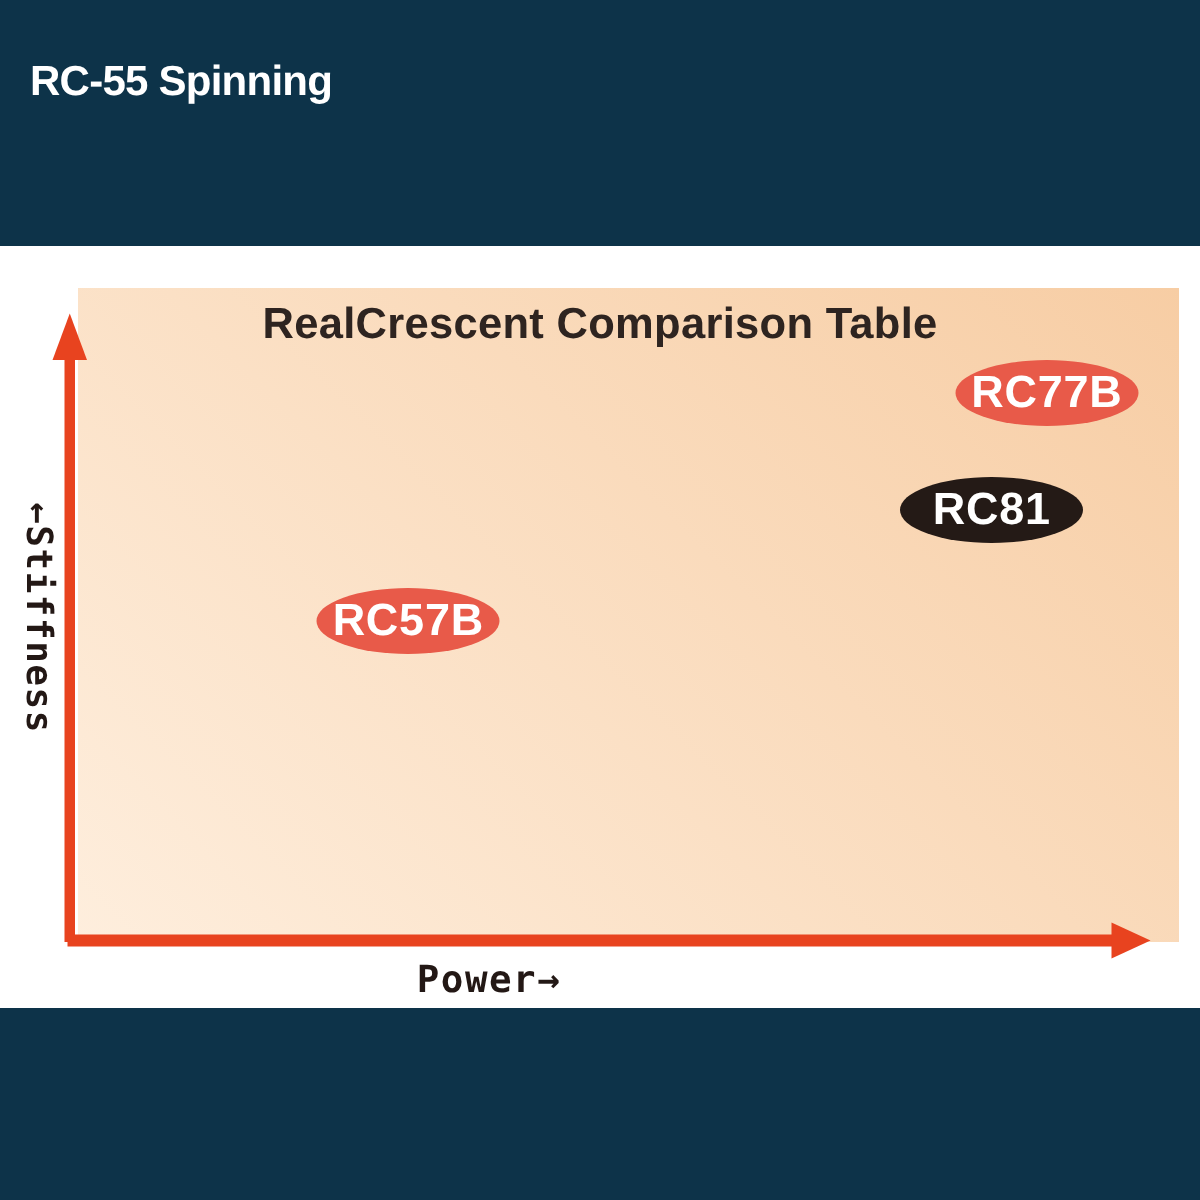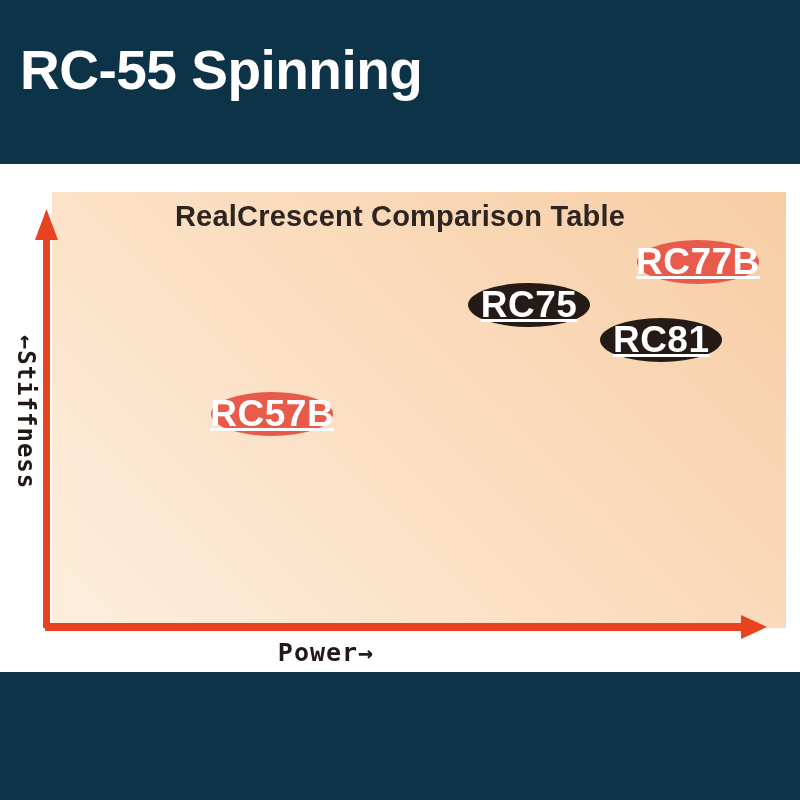--- a/index.html
+++ b/index.html
@@ -8,21 +8,21 @@
     font-family:"Liberation Sans", sans-serif;
     background:var(--navy,#0d3349);
     overflow:hidden;
   }
   .canvas{position:relative;width:800px;height:800px;background:var(--navy,#0d3349);}
 
   
   .topbar{position:absolute;left:0;top:0;width:800px;height:164px;background:var(--navy,#0d3349);}
   .topbar h1{
     position:absolute;left:20px;top:38px;margin:0;
-    color:#ffffff;font-size:55px;font-weight:bold;letter-spacing:-0.5px;
+    color:#ffffff;font-size:28px;font-weight:bold;letter-spacing:-0.5px;
     font-family:"Liberation Sans", sans-serif;
   }
 
   
   .panel{position:absolute;left:0;top:164px;width:800px;height:508px;background:#ffffff;}
 
   .chart-title{
     position:absolute;left:0;top:36px;width:800px;margin:0;
     text-align:center;color:#2e2420;font-size:29px;font-weight:bold;
     letter-spacing:0.2px;
@@ -32,22 +32,22 @@
   .plot{
     position:absolute;left:52px;top:28px;width:734px;height:436px;
     background:linear-gradient(45deg, var(--peach-light,#feeedd) 0%, var(--peach-dark,#f7cda4) 100%);
   }
   .badges-layer{position:absolute;inset:0;}
 
   .badge{
     position:absolute;width:122px;height:44px;border-radius:50%;
     transform:translate(-50%,-50%);
     display:flex;align-items:center;justify-content:center;
-    color:var(--badge-text,#ffffff);font-size:37px;font-weight:bold;
-    letter-spacing:0.5px;white-space:nowrap;text-decoration:underline;
+    color:var(--badge-text,#ffffff);font-size:30px;font-weight:bold;
+    letter-spacing:0.5px;white-space:nowrap;
   }
   .badge.black{background:var(--black-badge,#241a16);}
   .badge.red{background:var(--red-badge,#e85a49);}
 
   
   .axes{position:absolute;left:0;top:0;width:800px;height:508px;pointer-events:none;}
 
   .ylabel{
     position:absolute;left:26px;top:248px;
     transform:translate(-50%,-50%) rotate(90deg);
@@ -69,21 +69,20 @@
 
   <header class="topbar">
     <h1>RC-55 Spinning</h1>
   </header>
 
   <section class="panel">
 
     <div class="plot">
       <div class="badges-layer">
           <div class="badge red" style="left: 30%; top: 51%;">RC57B</div>
-          <div class="badge black" style="left: 65%; top: 26%;">RC75</div>
           <div class="badge red" style="left: 88%; top: 16%;">RC77B</div>
           <div class="badge black" style="left: 83%; top: 34%;">RC81</div>
         </div>
     </div>
 
     <h2 class="chart-title">RealCrescent Comparison Table</h2>
 
     <svg class="axes" viewBox="0 0 800 508" aria-hidden="true">
 
       <rect x="43" y="66" width="7" height="398" fill="#e8431f"></rect>

